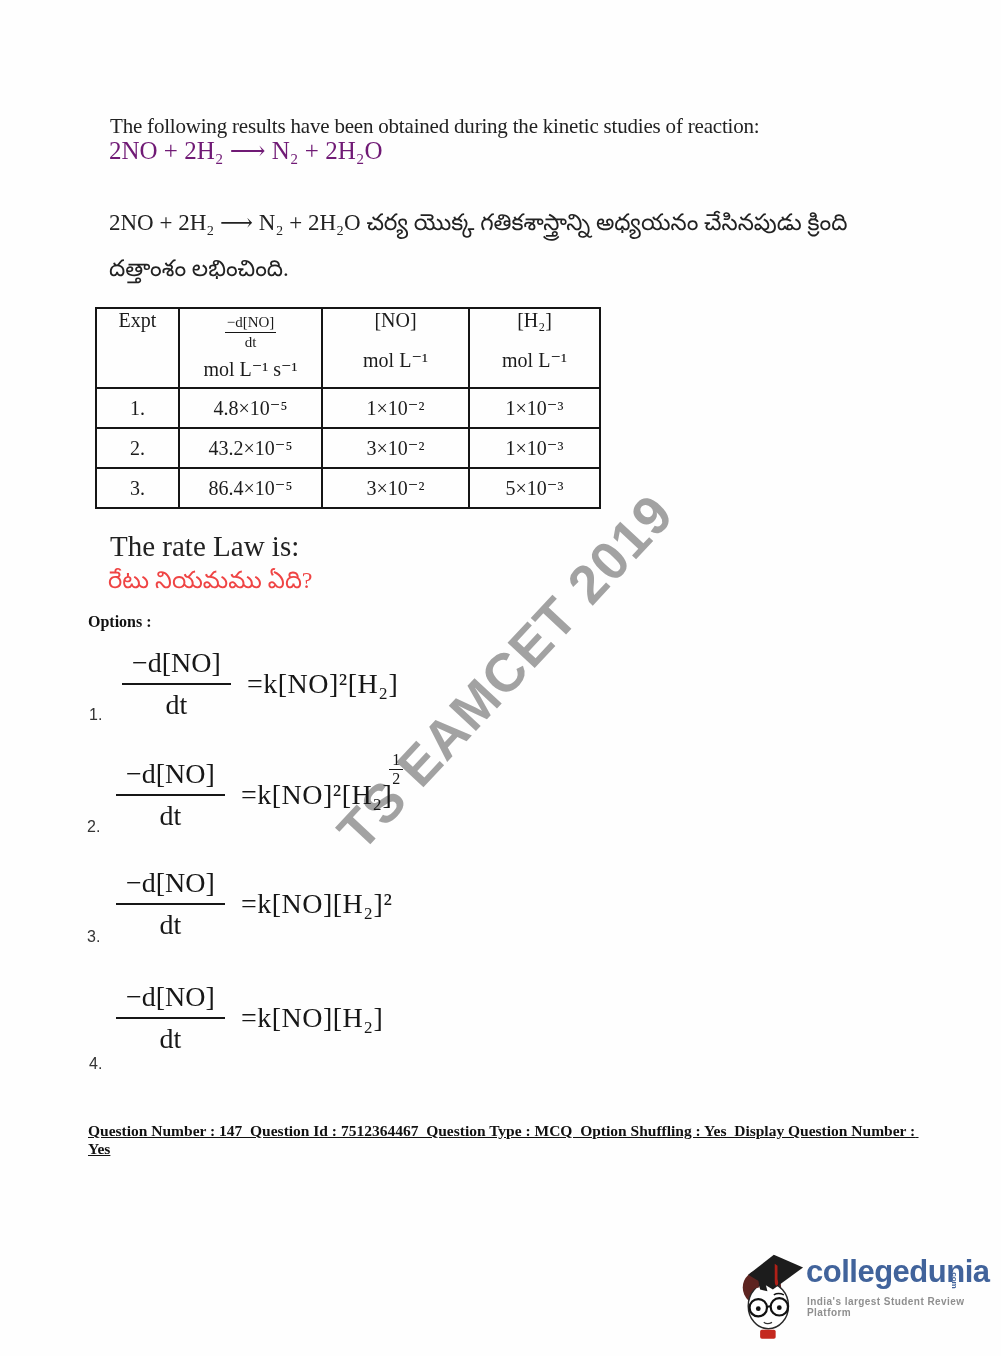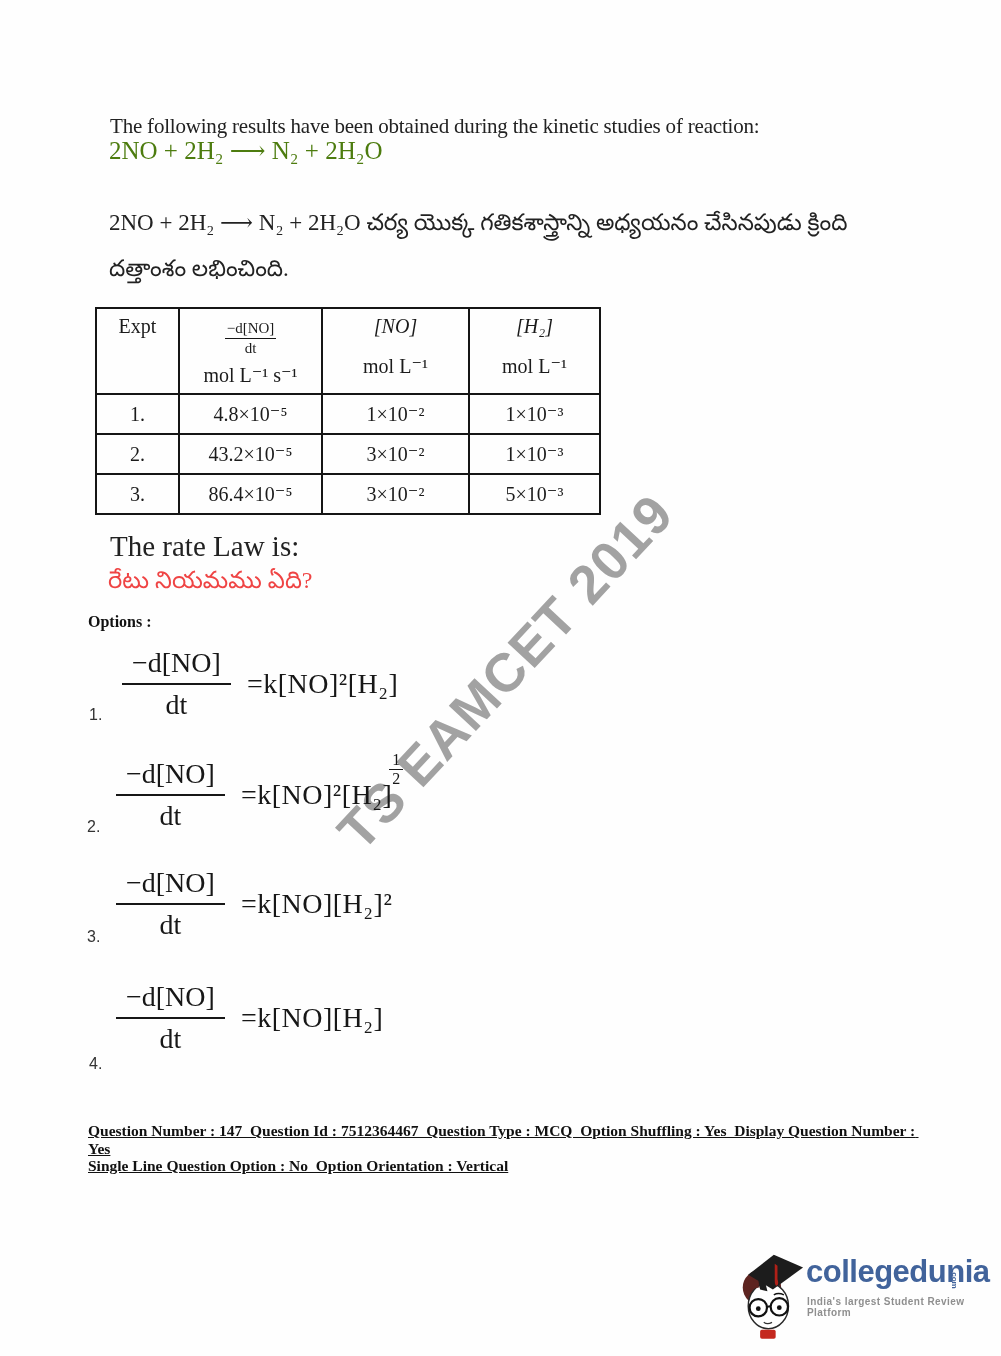--- a/index.html
+++ b/index.html
@@ -3,48 +3,48 @@
 <meta charset="utf-8">
 <style>
   html,body{margin:0;padding:0;background:#ffffff;}
   #page{
     position:relative;width:1001px;height:1356px;background:#fefefe;overflow:hidden;
     font-family:"Liberation Serif","DejaVu Serif","DejaVu Sans",serif;color:#1d1d1d;
   }
   .abs{position:absolute;}
   
   .intro-en{left:110px;top:90px;font-size:21px;letter-spacing:-0.2px;color:#222;margin-top:24px;}
-  .equation{left:109px;top:136px;font-size:25px;color:#4d7c0f;}
+  .equation{left:109px;top:136px;font-size:25px;color:#701a75;}
   .intro-te{left:109px;top:200px;width:808px;font-size:23px;line-height:46px;color:#222;}
   .rate-en{left:110px;top:530px;font-size:29px;color:#222;}
   .rate-te{left:108px;top:567px;font-size:24px;color:#ef4444;}
   .options-label{left:88px;top:613px;font-size:16px;font-weight:bold;color:#111;font-family:Liberation Serif, serif;}
   
   .watermark{
     left:505px;top:672px;transform:translate(-50%,-50%) rotate(-47deg);
     font-family:"Liberation Sans","DejaVu Sans",sans-serif;font-weight:bold;font-size:54px;
     color:#8f8f8f;opacity:.82;white-space:nowrap;letter-spacing:1px;z-index:1;
   }
   .content{position:relative;z-index:2;}
   
   table.kinetics{
     left:95px;top:307px;position:absolute;border-collapse:collapse;background:transparent;
     font-size:20px;color:#1b1b1b;
   }
   table.kinetics th,table.kinetics td{
     border:2px solid #151515;text-align:center;font-weight:normal;padding:0;
   }
-  table.kinetics th{height:78px;vertical-align:top;padding-top:6px;}
+  table.kinetics th{height:78px;vertical-align:top;}
   table.kinetics td{height:38px;}
   .c0{width:81px;} .c1{width:141px;} .c2{width:145px;} .c3{width:129px;}
   .hfrac{display:inline-flex;flex-direction:column;align-items:center;font-size:15px;line-height:17px;margin-top:2px;}
   .hfrac .hnum{border-bottom:1.5px solid #151515;padding:0 2px 1px;}
   .hfrac .hden{padding-top:1px;}
   .hunit{font-size:20px;margin-top:6px;}
-  .hsym{font-size:20px;font-style:italic;}
+  .hsym{font-size:20px;}
   .hsym + .hunit{margin-top:16px;}
   
   .formula{
     position:absolute;display:flex;align-items:center;font-size:28px;color:#171717;
   }
   .frac{display:inline-flex;flex-direction:column;align-items:center;line-height:38px;}
   .frac .fnum{border-bottom:2px solid #171717;padding:0 10px 1px;}
   .frac .fden{padding-top:1px;}
   .rhs{margin-left:16px;letter-spacing:0.5px;}
   .expfrac{display:inline-flex;flex-direction:column;align-items:center;font-size:16px;
@@ -159,21 +159,20 @@
       <span class="frac">
         <span class="fnum">−d[NO]</span>
         <span class="fden">dt</span>
       </span>
       <span class="rhs">=k[NO][H₂]</span>
     </div>
     <span class="optnum" style="left:89px;top:1055px;">4.</span>
 
     <div class="abs meta">
       <div class="meta-line">Question Number : 147  Question Id : 7512364467  Question Type : MCQ  Option Shuffling : Yes  Display Question Number : Yes</div>
-      <div class="meta-line">Single Line Question Option : No  Option Orientation : Vertical</div>
     </div>
 
     <div class="abs logo">
       <svg class="mascot" width="64" height="92" viewBox="0 0 70 98">
         <ellipse cx="24" cy="42" rx="21" ry="20" fill="#5d2420"></ellipse>
         <ellipse cx="31" cy="62" rx="22" ry="25" fill="#ffffff" stroke="#2a2a2a" stroke-width="1.6"></ellipse>
         <path d="M11 44 Q5 30 16 24 Q10 40 22 34 Q16 44 28 40 Z" fill="#5d2420"></path>
         <polygon points="9,28 37,6 69,20 36,44" fill="#1c1c1c"></polygon>
         <polygon points="20,34 22,44 30,46 28,38" fill="#1c1c1c"></polygon>
         <path d="M38 16 L38 34 Q38 40 40 40 Q43 39 41 33 L41 18 Z" fill="#b02018"></path>

